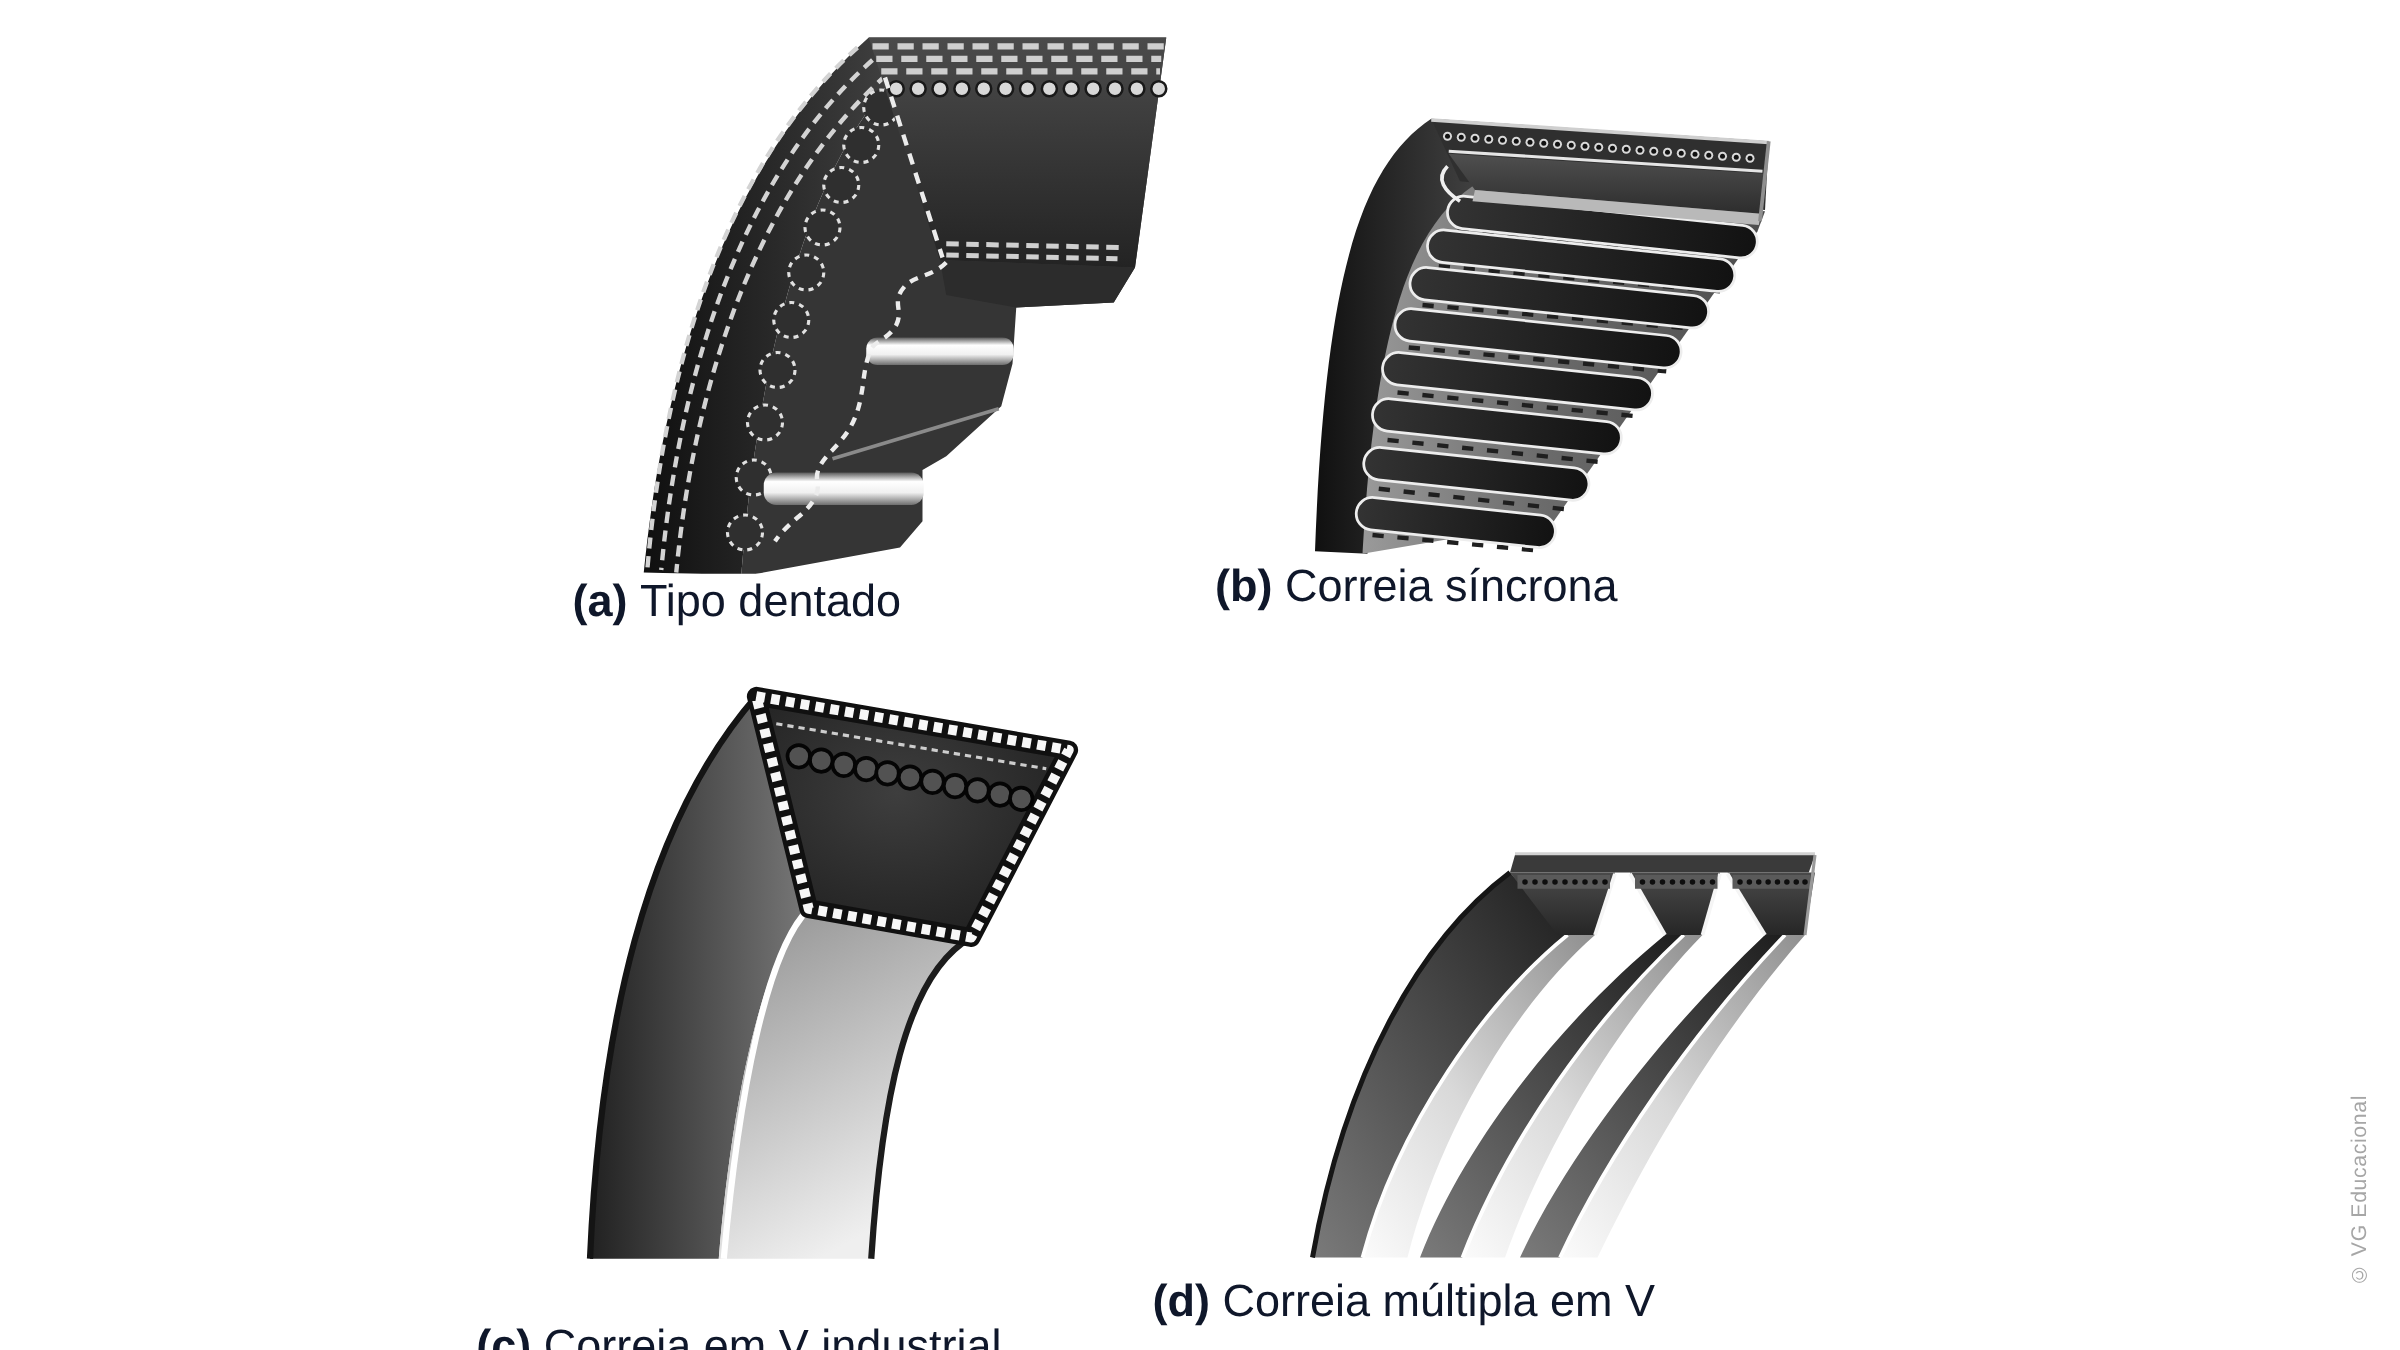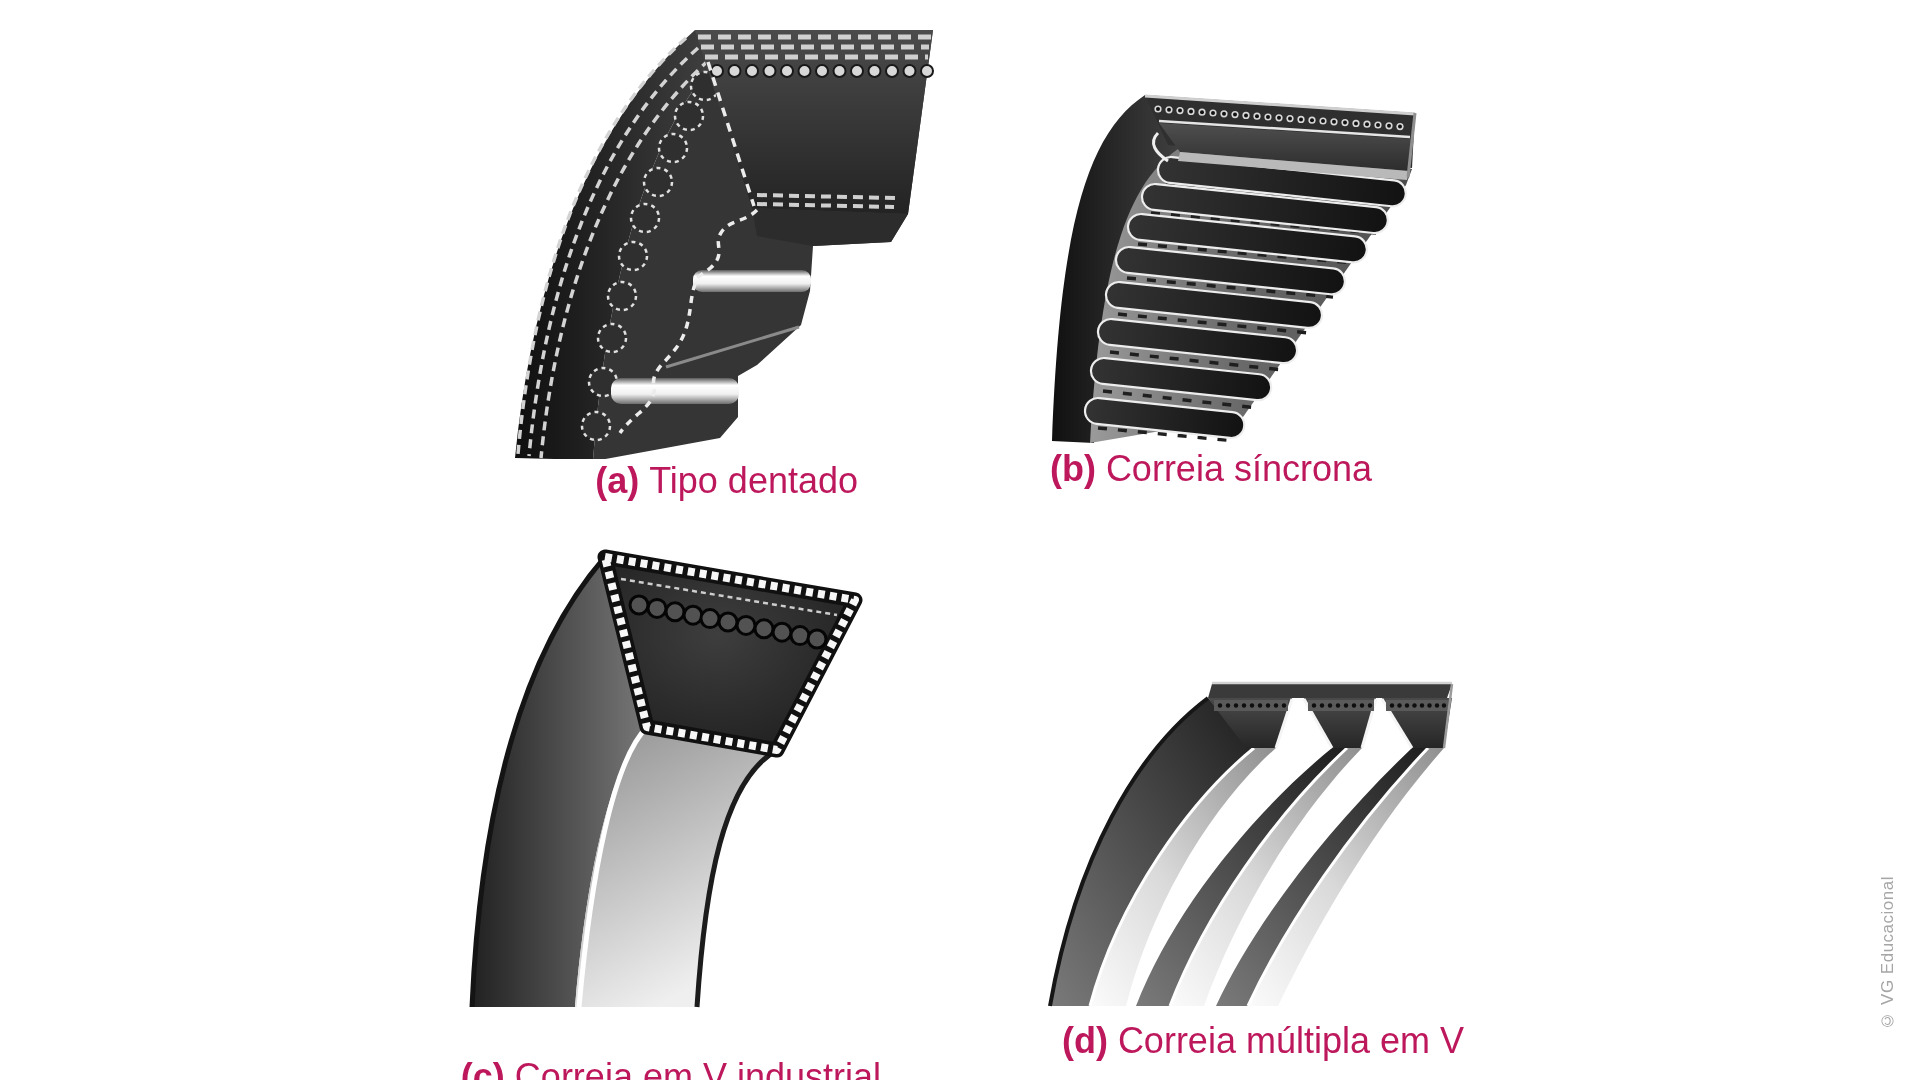--- a/index.html
+++ b/index.html
@@ -3,22 +3,22 @@
 <meta charset="utf-8">
 <style>
   html,body{margin:0;padding:0;}
   body{
     width:1920px;height:1080px;position:relative;overflow:hidden;
     background:#ffffff;
     font-family:"Liberation Sans","DejaVu Sans",sans-serif;
   }
   .fig{position:absolute;}
   .caption{
-    position:absolute;font-size:36px;line-height:1.15;color:#be185d;
-    text-align:right;white-space:nowrap;
+    position:absolute;font-size:36px;line-height:1.15;color:#0f172a;
+    text-align:left;white-space:nowrap;
   }
   .caption .lbl{font-weight:bold;margin-right:10px;}
   .watermark{
     position:absolute;right:22px;bottom:50px;
     writing-mode:vertical-rl;transform:rotate(180deg);
     font-size:17px;letter-spacing:.5px;color:#a6a6a6;
   }
 </style>
 </head>
 <body>
@@ -345,17 +345,17 @@
 
 <div class="caption" style="left:458px;top:460px;width:400px">
   <span class="lbl">(a)</span><span>Tipo dentado</span>
 </div>
 <div class="caption" style="left:972px;top:448px;width:400px">
   <span class="lbl">(b)</span><span>Correia síncrona</span>
 </div>
 <div class="caption" style="left:381px;top:1056px;width:500px">
   <span class="lbl">(c)</span><span>Correia em V industrial</span>
 </div>
-<div class="caption" style="left:964px;top:1020px;width:500px">
+<div class="caption" style="left:922px;top:1020px;width:500px">
   <span class="lbl">(d)</span><span>Correia múltipla em V</span>
 </div>
 
 <div class="watermark">© VG Educacional</div>
 
 </body></html>

